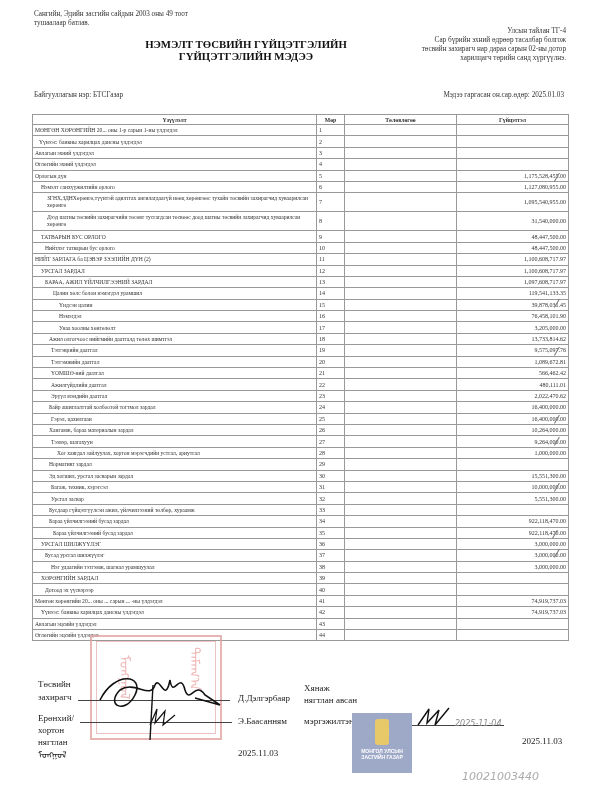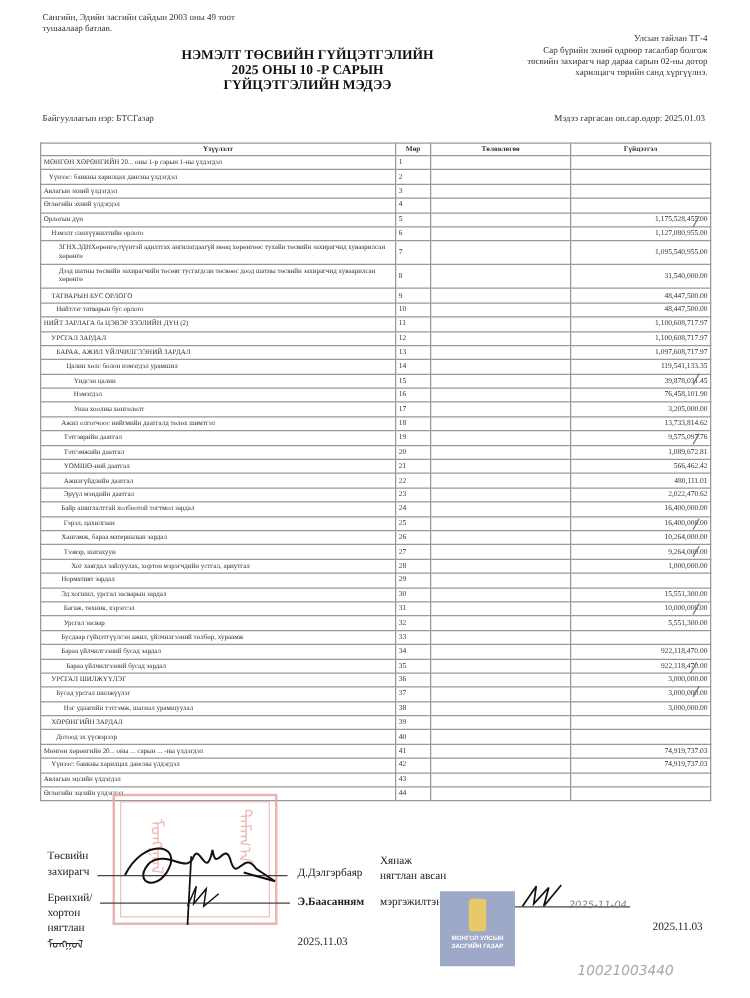--- a/index.html
+++ b/index.html
@@ -50,21 +50,20 @@
 
 <div class="top-right">
   <div>Улсын тайлан ТГ-4</div>
   <div>Сар бүрийн эхний өдрөөр тасалбар болгож</div>
   <div>төсвийн захирагч нар дараа сарын 02-ны дотор</div>
   <div>харилцагч төрийн санд хүргүүлнэ.</div>
 </div>
 
 <div class="title">
   <div>НЭМЭЛТ ТӨСВИЙН ГҮЙЦЭТГЭЛИЙН</div>
-  <div>2025 ОНЫ 10 -Р САРЫН</div>
   <div>ГҮЙЦЭТГЭЛИЙН МЭДЭЭ</div>
 </div>
 
 <div class="org">Байгууллагын нэр: БТСГазар</div>
 <div class="date-issued">Мэдээ гаргасан он.сар.өдөр: 2025.01.03</div>
 
 <table class="report">
   <thead>
     <tr>
       <th>Үзүүлэлт</th>
@@ -365,21 +364,21 @@
   <svg style="position:absolute; left:95px; top:660px;" width="140" height="100">
     <path d="M5,40 C20,10 50,15 40,35 C30,55 10,45 25,30 C40,20 55,40 60,25 C65,15 70,45 75,20 C78,40 85,10 90,30 C95,45 100,20 110,35 L125,45 L100,38" fill="none" stroke="#111" stroke-width="1.6"></path>
     <path d="M58,25 L55,80" fill="none" stroke="#111" stroke-width="1.4"></path>
   </svg>
 
   <div class="label" style="left:38px; top:713px;">Ерөнхий/</div>
   <div class="label" style="left:38px; top:725px;">хортон</div>
   <div class="label" style="left:38px; top:737px;">нягтлан</div>
   <div class="label" style="left:38px; top:750px;">ᠮᠣᠩᠭᠣᠯ</div>
   <div class="sigline" style="left:80px; top:722px; width:152px;"></div>
-  <div class="label" style="left:238px; top:716px;font-weight:bold;">Э.Баасанням</div>
+  <div class="label" style="left:238px; top:716px;">Э.Баасанням</div>
 
   <svg style="position:absolute; left:145px; top:705px;" width="40" height="25">
     <path d="M5,20 L12,4 L10,18 L20,6 L18,20 L30,10" fill="none" stroke="#111" stroke-width="1.2"></path>
   </svg>
 
   <div class="label" style="left:238px; top:748px;">2025.11.03</div>
 
   <div class="label" style="left:304px; top:683px;">Хянаж</div>
   <div class="label" style="left:304px; top:695px;">нягтлан авсан</div>
   <div class="label" style="left:304px; top:716px;">мэргэжилтэн</div>

